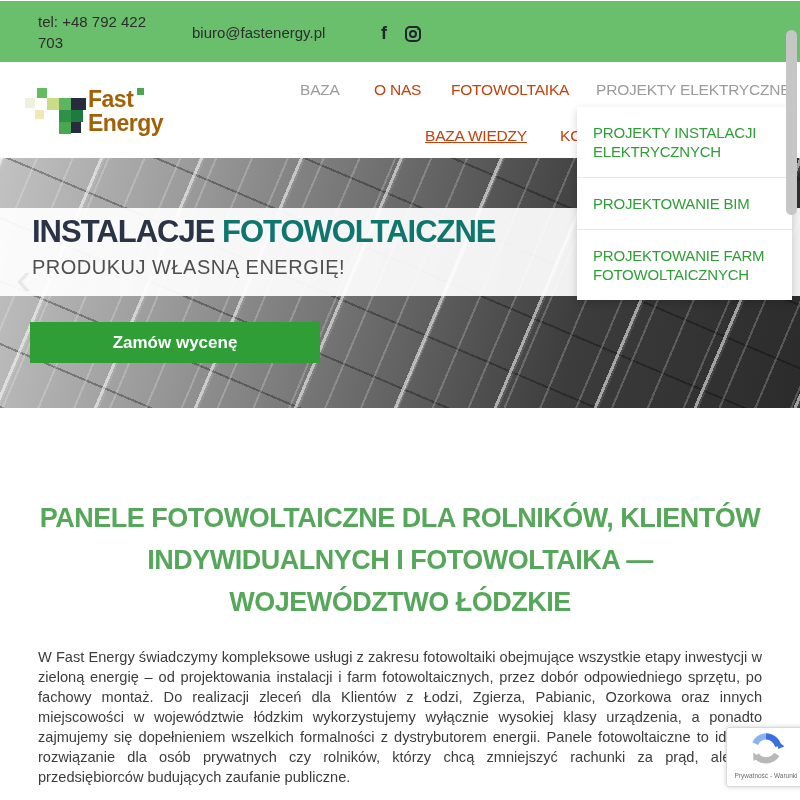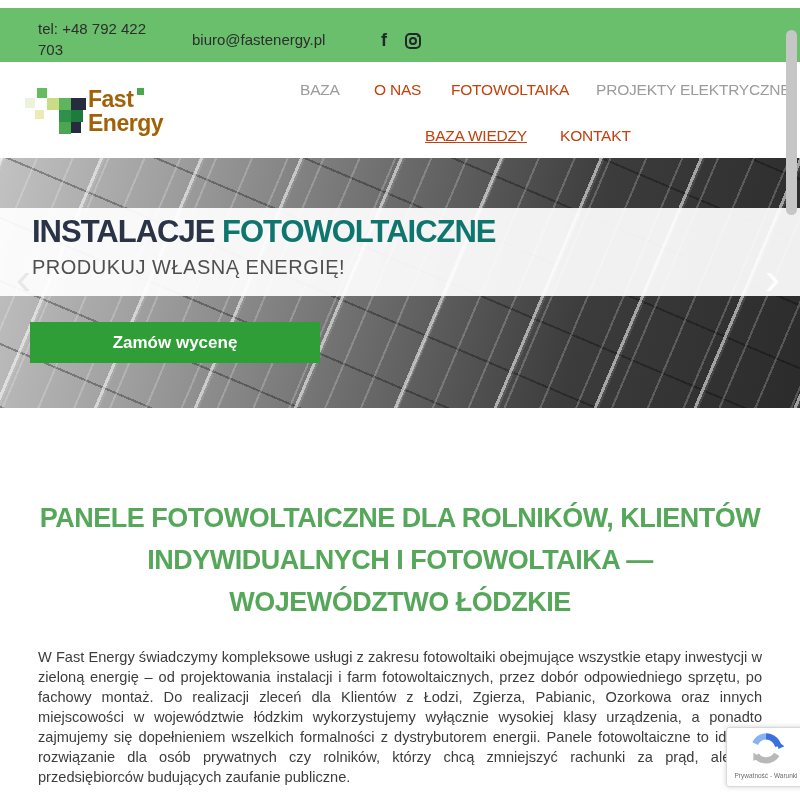--- a/index.html
+++ b/index.html
@@ -1,21 +1,21 @@
 <!DOCTYPE html>
 <html><head>
 <meta charset="utf-8">
 <style>
   * { margin:0; padding:0; box-sizing:border-box; }
   html,body { width:800px; height:800px; overflow:hidden; background:#fff;
               font-family:"Liberation Sans", sans-serif; }
   .page { position:relative; width:800px; height:800px; overflow:hidden; background:#fff; }
 
   
-  .topbar { position:absolute; left:0; top:8px; width:800px; height:62px; background:#6abf6c; }
+  .topbar { position:absolute; left:0; top:1px; width:800px; height:62px; background:#6abf6c; }
   .phone  { position:absolute; left:38px; top:10px; width:118px; font-size:15px; line-height:21px; color:#2d2d2d; }
   .email  { position:absolute; left:192px; top:23px; font-size:15px; color:#2d2d2d; }
   .fb-icon{ position:absolute; left:381px; top:22px; font-size:18px; font-weight:700; color:#23272b; }
   .ig-icon{ position:absolute; left:405px; top:25px; width:16px; height:16px; border:2px solid #23272b; border-radius:5px; }
   .ig-icon .lens{ position:absolute; left:2px; top:2px; width:8px; height:8px; border:2px solid #23272b; border-radius:50%; }
   .ig-icon .dot { position:absolute; right:0px; top:0px; width:2px; height:2px; background:#23272b; border-radius:50%; }
 
   
   .navbar { position:absolute; left:0; top:62px; width:800px; height:96px; background:#fff; }
   .logo { position:absolute; left:25px; top:25px; width:160px; height:50px; }
@@ -140,20 +140,25 @@
         <span>INSTALACJE</span>
         <span class="grn">FOTOWOLTAICZNE</span>
       </div>
       <div class="hero-sub">PRODUKUJ WŁASNĄ ENERGIĘ!</div>
     </div>
     <button class="cta">Zamów wycenę</button>
     <div class="arrow prev">‹</div>
     <div class="arrow next">›</div>
   </div>
 
+  <div class="dropdown">
+    <div class="dd-item">PROJEKTY INSTALACJI ELEKTRYCZNYCH</div>
+    <div class="dd-item">PROJEKTOWANIE BIM</div>
+    <div class="dd-item">PROJEKTOWANIE FARM FOTOWOLTAICZNYCH</div>
+  </div>
 
   <div class="content">
     <h2>PANELE FOTOWOLTAICZNE DLA ROLNIKÓW, KLIENTÓW INDYWIDUALNYCH I FOTOWOLTAIKA — WOJEWÓDZTWO ŁÓDZKIE</h2>
     <p class="p1">W Fast Energy świadczymy kompleksowe usługi z zakresu fotowoltaiki obejmujące wszystkie etapy inwestycji w zieloną energię – od projektowania instalacji i farm fotowoltaicznych, przez dobór odpowiedniego sprzętu, po fachowy montaż. Do realizacji zleceń dla Klientów z Łodzi, Zgierza, Pabianic, Ozorkowa oraz innych miejscowości w województwie łódzkim wykorzystujemy wyłącznie wysokiej klasy urządzenia, a ponadto zajmujemy się dopełnieniem wszelkich formalności z dystrybutorem energii. Panele fotowoltaiczne to idealne rozwiązanie dla osób prywatnych czy rolników, którzy chcą zmniejszyć rachunki za prąd, ale też przedsiębiorców budujących zaufanie publiczne.</p>
 
   </div>
 
   <div class="recaptcha">
     <svg width="36" height="36" viewBox="0 0 40 40">
       <g fill="none" stroke-width="7">

